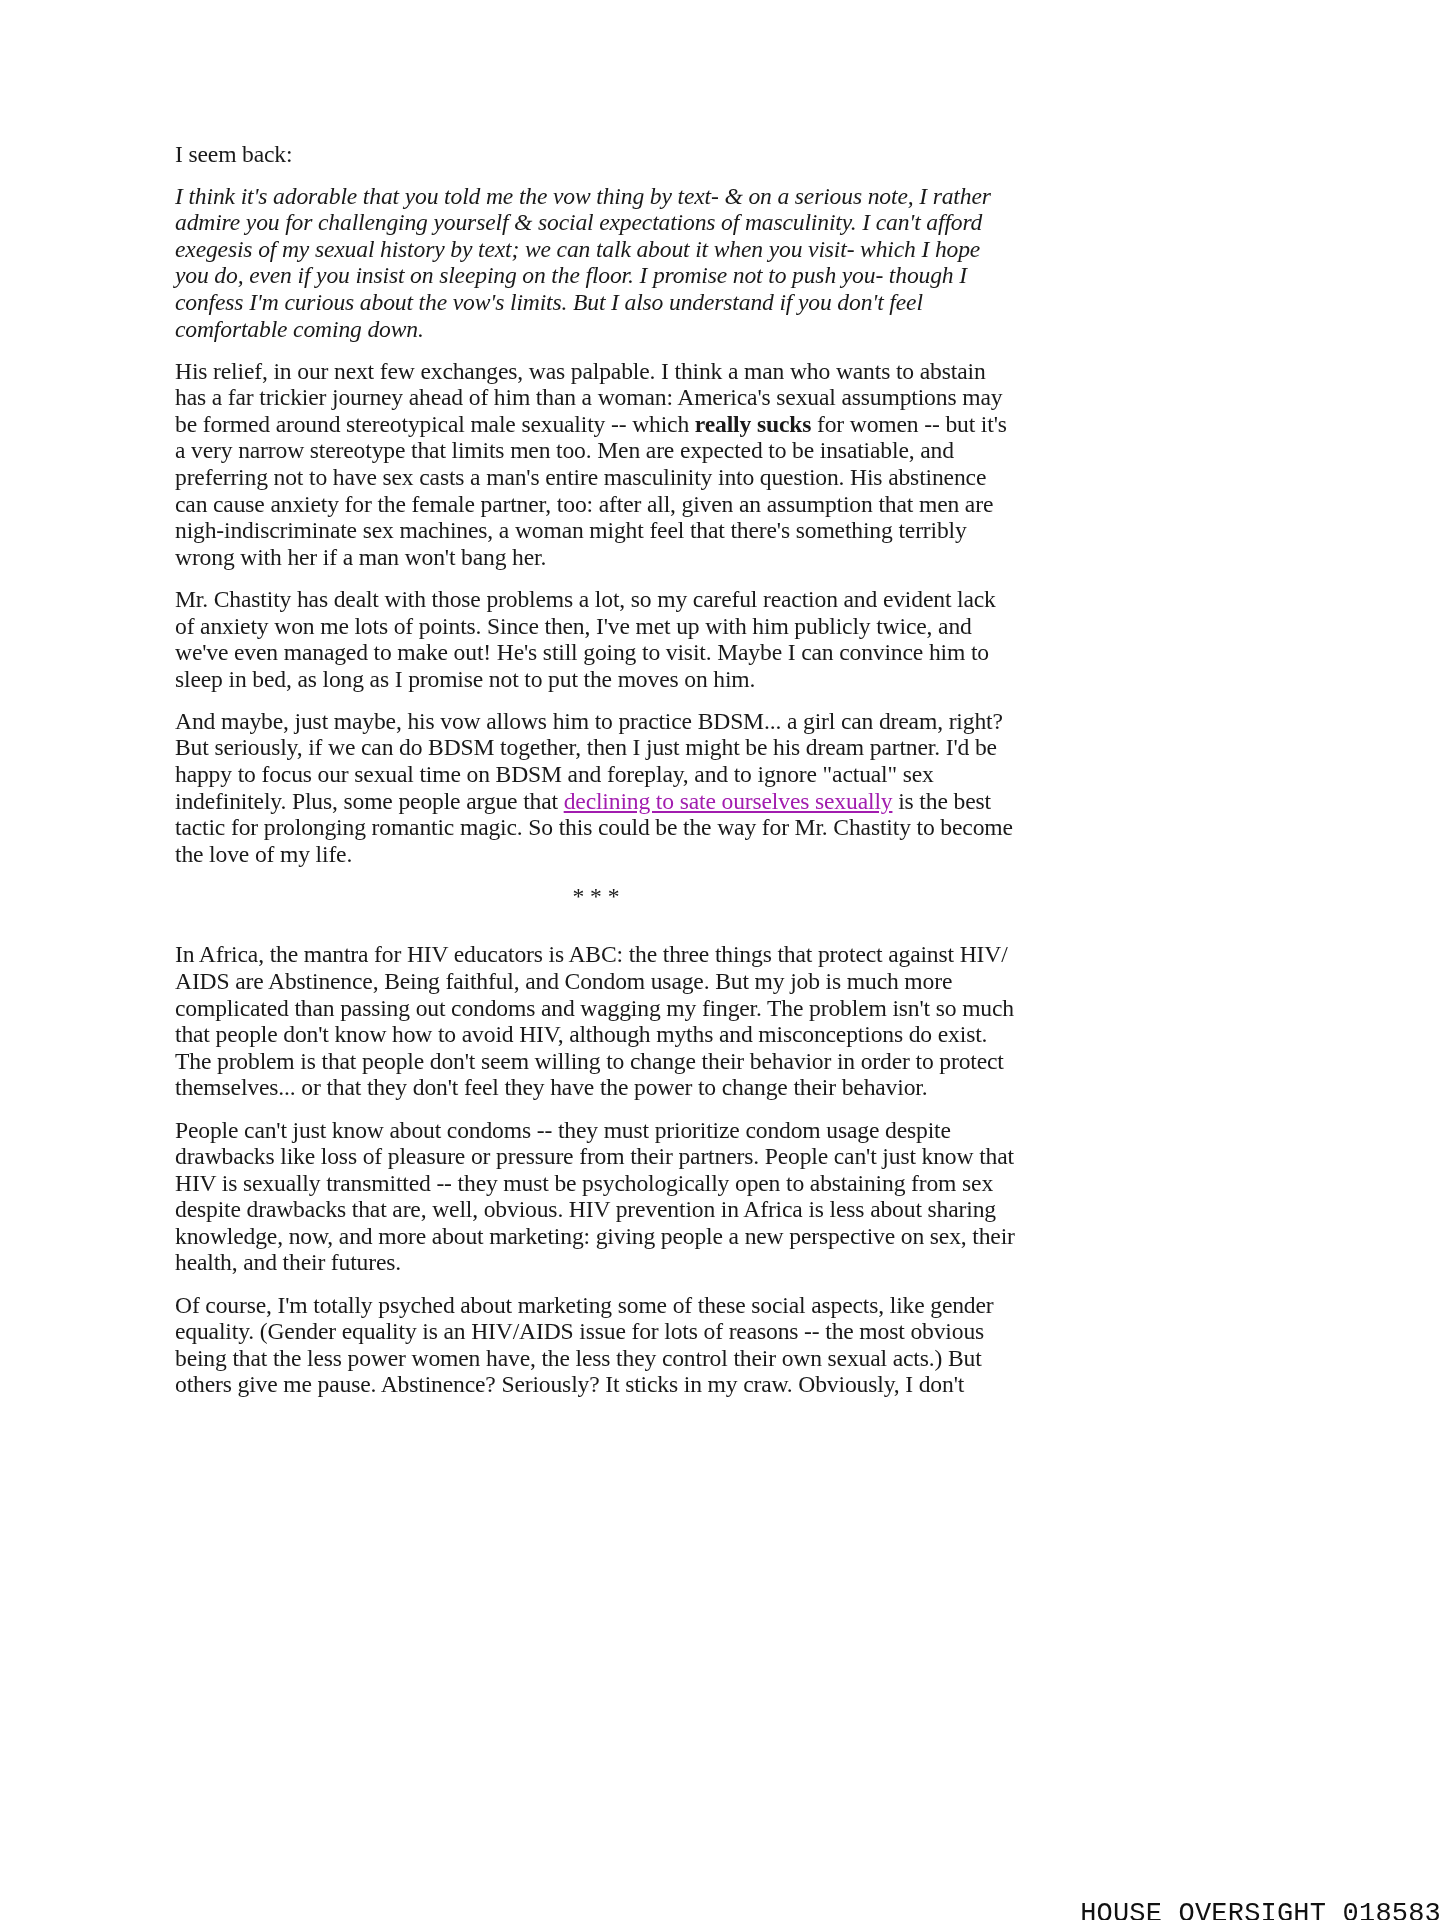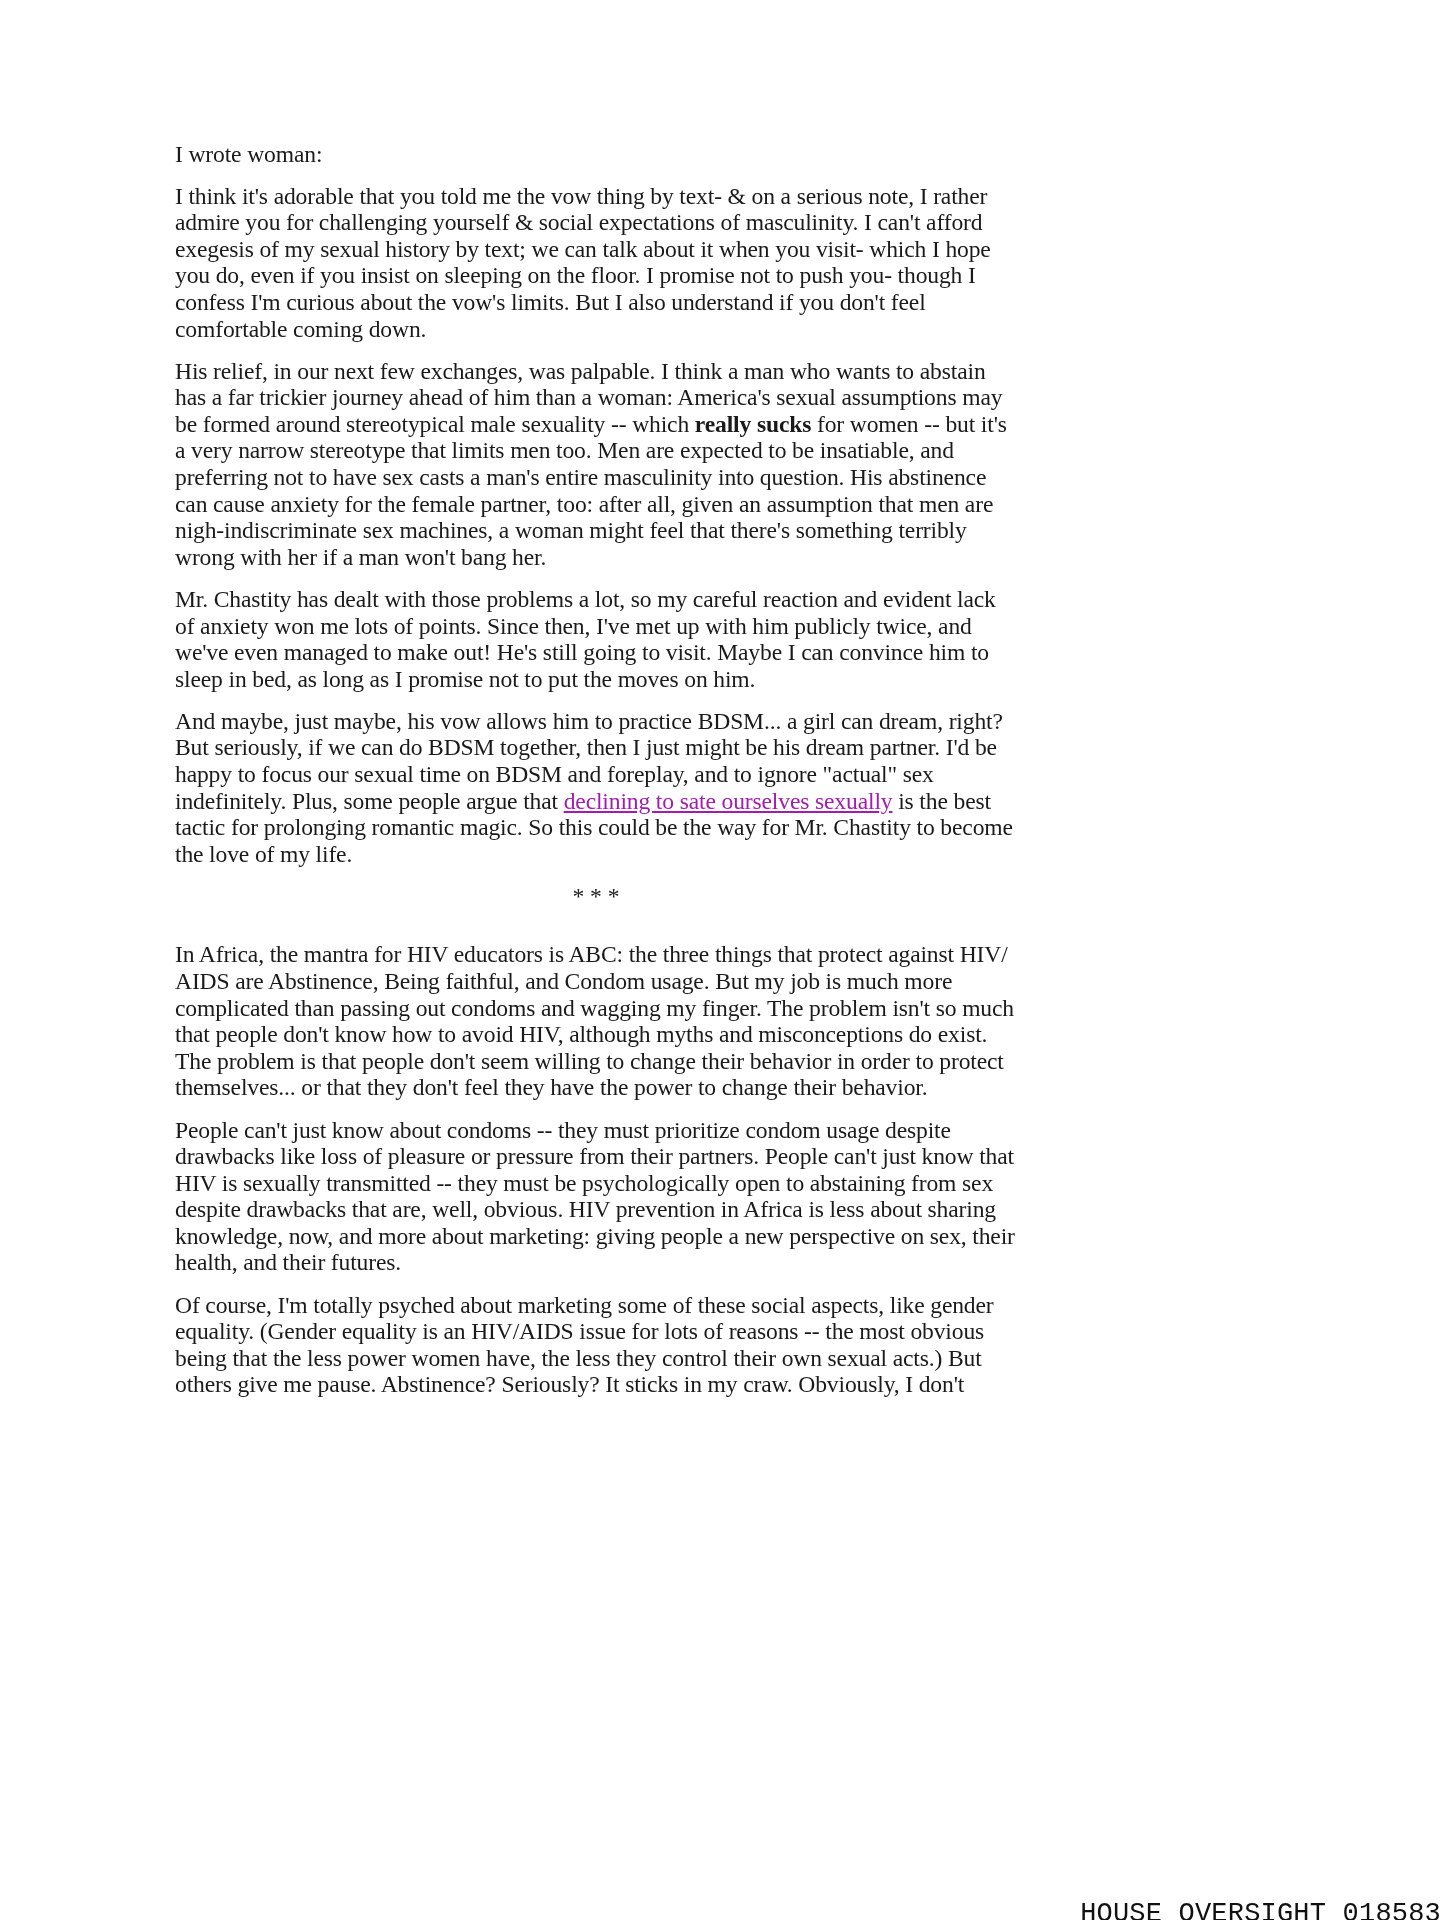--- a/index.html
+++ b/index.html
@@ -21,20 +21,21 @@
       top: 141px;
       width: 842px;
     }
     .para {
       font-size: 23.6px;
       line-height: 26.6px;
       margin: 0 0 15.5px 0;
       letter-spacing: -0.15px;
     }
     .para.italic {
+      font-style: italic;
     }
     .para.first {
       margin-bottom: 15px;
     }
     .para strong {
       font-weight: bold;
       margin-top: 19px;
     }
     .para a {
       color: #a21caf;
@@ -57,21 +58,21 @@
       letter-spacing: 0.2px;
       color: #111111;
       margin-top: 37px;
     }
   </style>
 </head>
 <body>
 
 <div class="page">
 
-  <p class="para first">I wrote woman:</p>
+  <p class="para first">I seem back:</p>
 
   <p class="para italic">I think it's adorable that you told me the vow thing by text- &amp; on a serious note, I rather admire you for challenging yourself &amp; social expectations of masculinity. I can't afford exegesis of my sexual history by text; we can talk about it when you visit- which I hope you do, even if you insist on sleeping on the floor. I promise not to push you- though I confess I'm curious about the vow's limits. But I also understand if you don't feel comfortable coming down.</p>
 
   <p class="para"><span>His relief, in our next few exchanges, was palpable. I think a man who wants to abstain has a far trickier journey ahead of him than a woman: America's sexual assumptions may be formed around stereotypical male sexuality -- which </span><strong>really sucks</strong><span> for women -- but it's a very narrow stereotype that limits men too. Men are expected to be insatiable, and preferring not to have sex casts a man's entire masculinity into question. His abstinence can cause anxiety for the female partner, too: after all, given an assumption that men are nigh-indiscriminate sex machines, a woman might feel that there's something terribly wrong with her if a man won't bang her.</span></p>
 
   <p class="para">Mr. Chastity has dealt with those problems a lot, so my careful reaction and evident lack of anxiety won me lots of points. Since then, I've met up with him publicly twice, and we've even managed to make out! He's still going to visit. Maybe I can convince him to sleep in bed, as long as I promise not to put the moves on him.</p>
 
   <p class="para"><span>And maybe, just maybe, his vow allows him to practice BDSM... a girl can dream, right? But seriously, if we can do BDSM together, then I just might be his dream partner. I'd be happy to focus our sexual time on BDSM and foreplay, and to ignore "actual" sex indefinitely. Plus, some people argue that </span><a href="#">declining to sate ourselves sexually</a><span> is the best tactic for prolonging romantic magic. So this could be the way for Mr. Chastity to become the love of my life.</span></p>
 
   <div class="separator">* * *</div>

